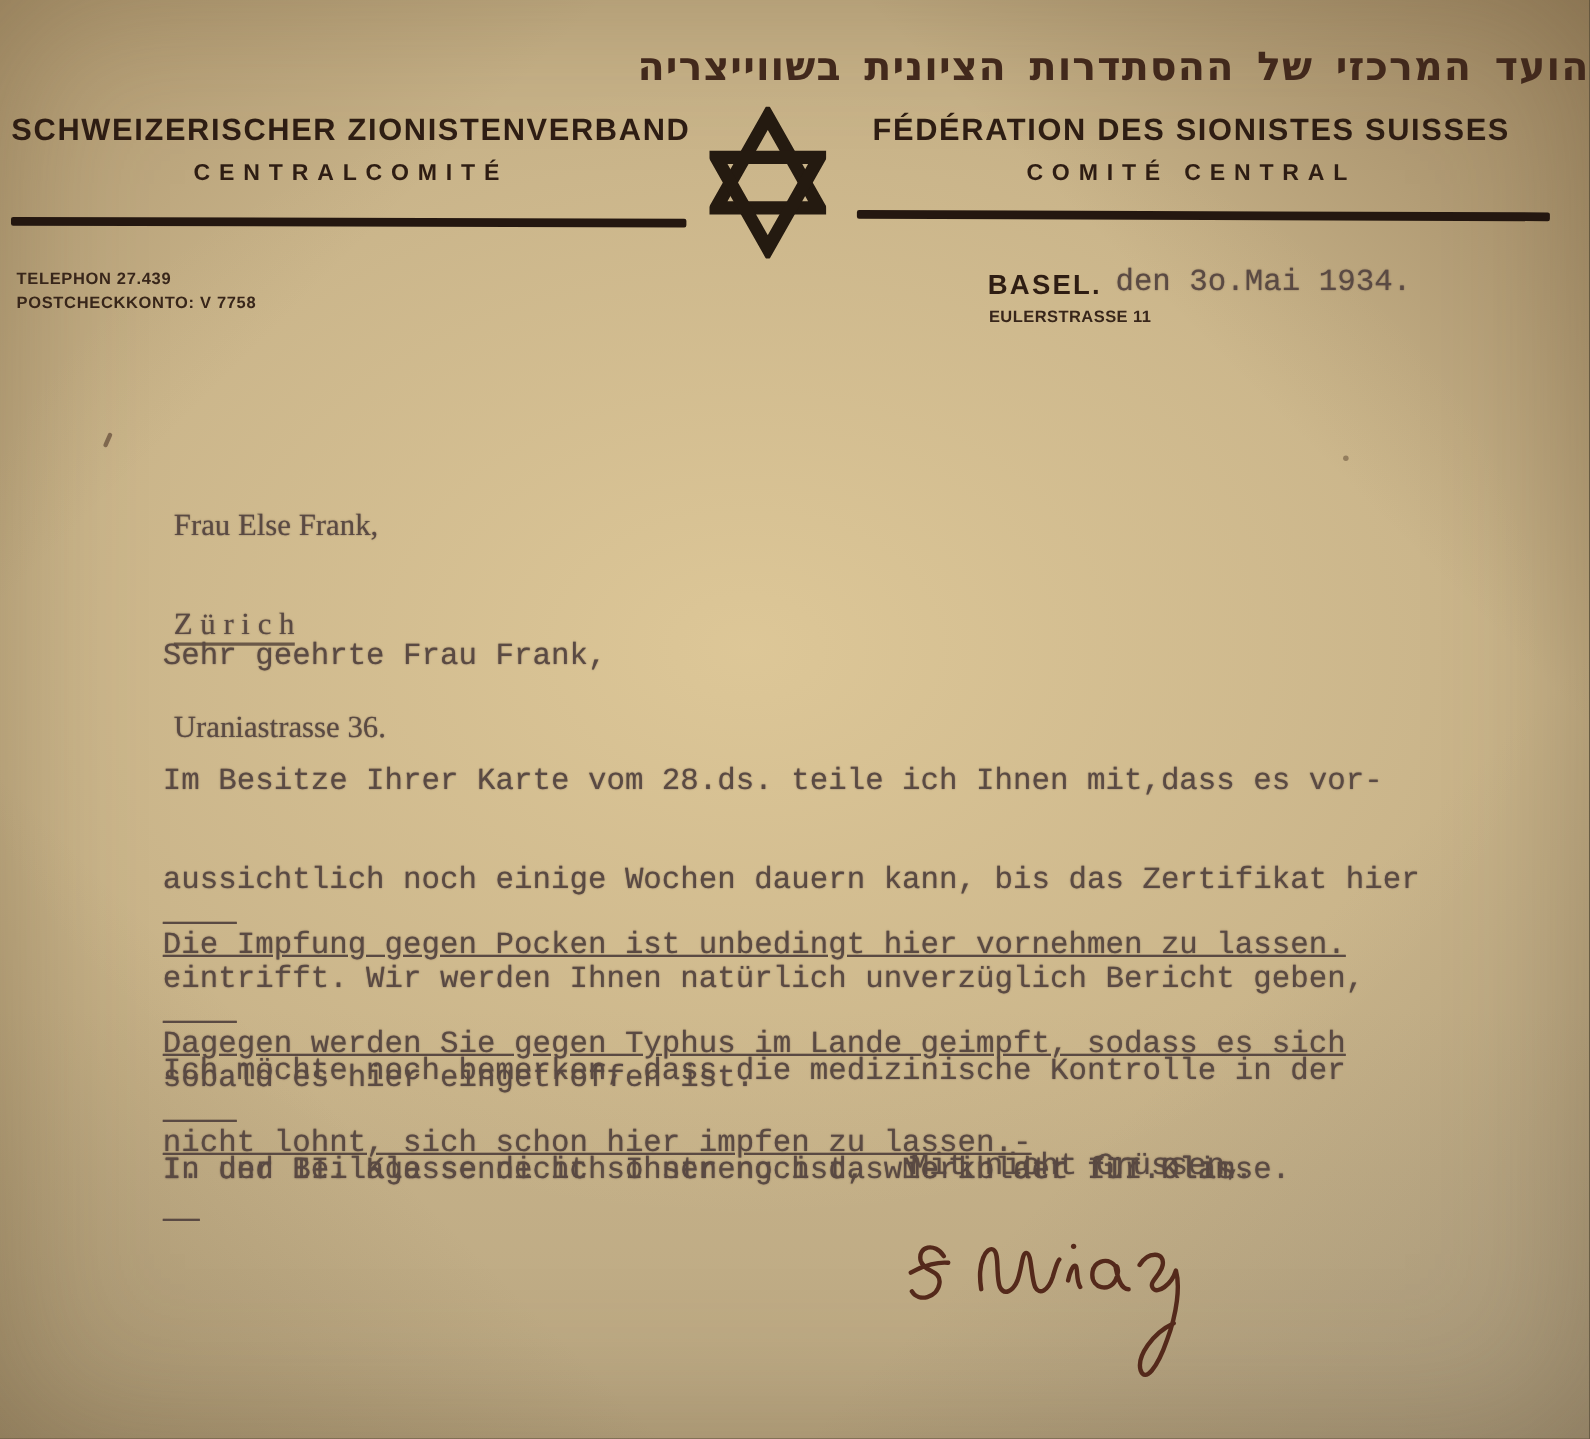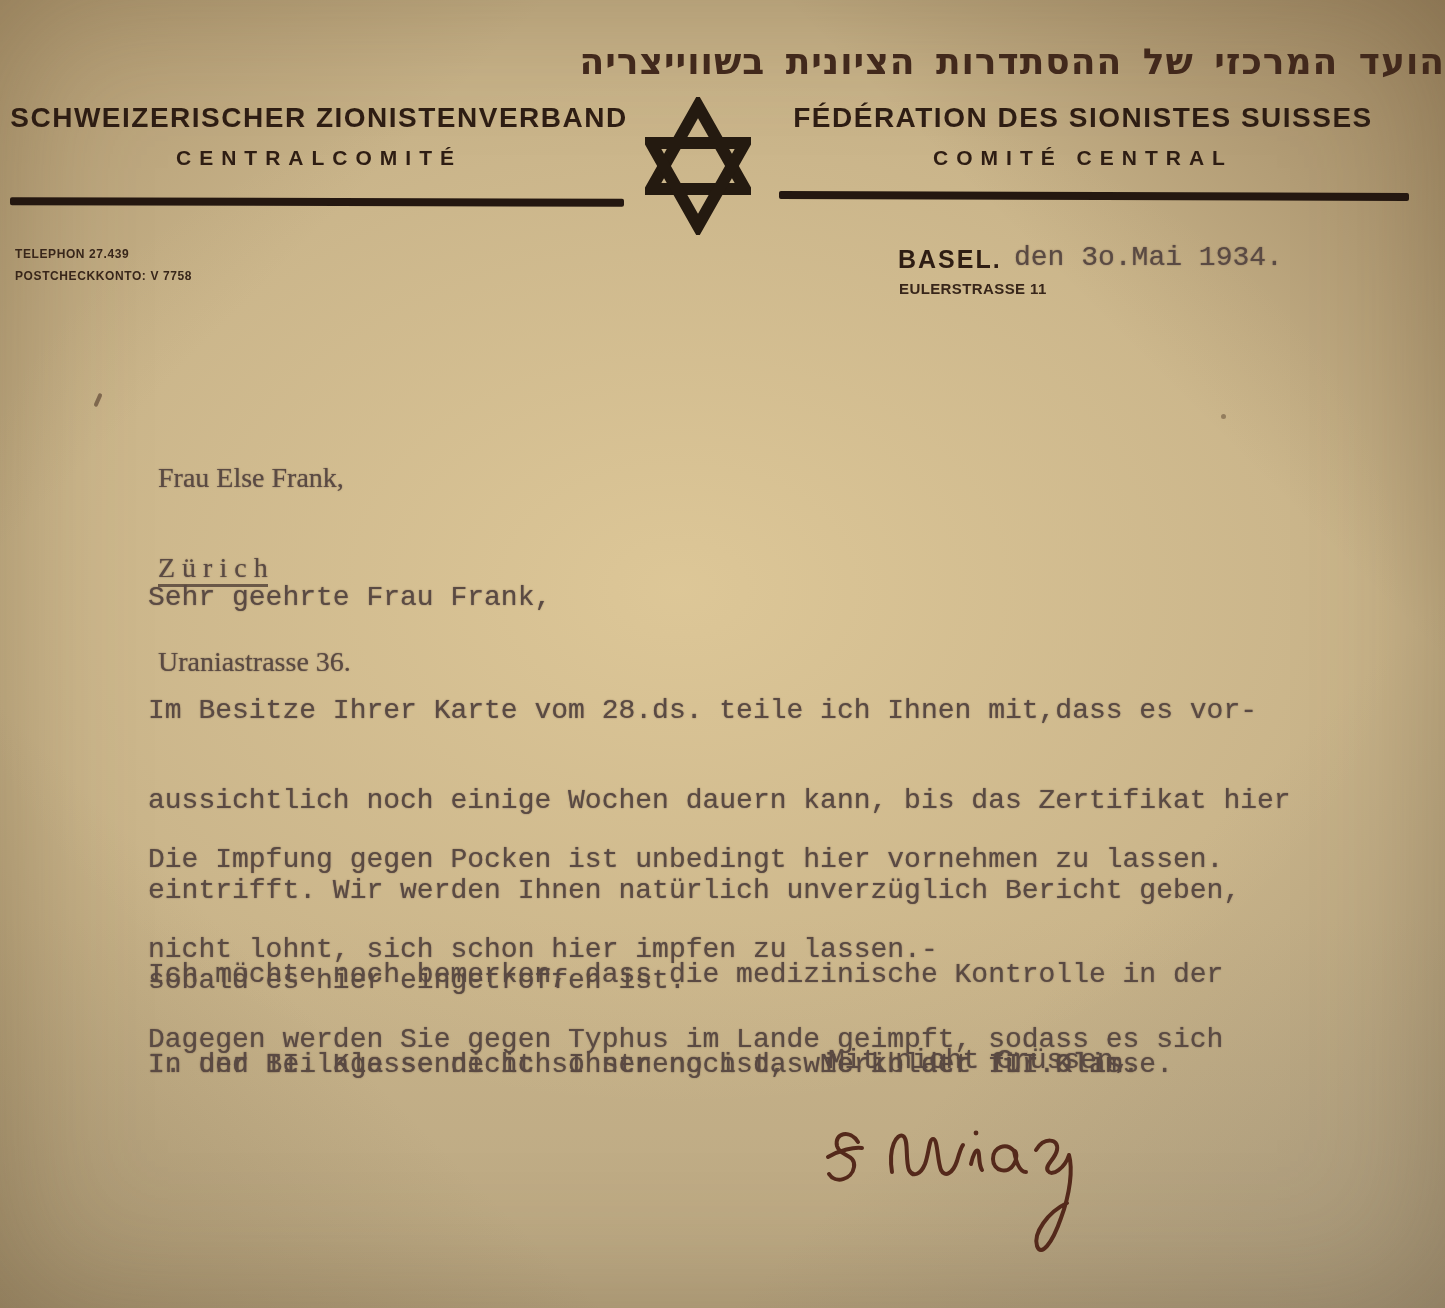--- a/index.html
+++ b/index.html
@@ -28,36 +28,36 @@
     word-spacing:7px;letter-spacing:1px;
   }
   .org{ text-align:center;color:#2e1d13; }
   .org-left{ left:10px;top:102px;width:618px; }
   .org-right{ left:766px;top:102px;width:634px; }
   .org-name{ font-size:28px;font-weight:bold;letter-spacing:1.5px;white-space:nowrap; }
   .org-sub{ margin-top:12px;font-size:21px;font-weight:bold;letter-spacing:8px;white-space:nowrap; }
   .rule{ background:#241710;height:8px;border-radius:2px; }
   .rule-left{ left:10px;top:198px;width:614px;transform:rotate(0.15deg); }
   .rule-right{ left:779px;top:192px;width:630px;transform:rotate(0.2deg); }
-  .contact{ left:15px;top:243px;color:#38261a;font-size:12px;font-weight:bold;letter-spacing:0.6px;line-height:22px; }
+  .contact{ left:15px;top:243px;color:#38261a;font-size:15px;font-weight:bold;letter-spacing:0.6px;line-height:22px; }
   .basel-city{ left:898px;top:245px;color:#2e1d13;font-size:25px;font-weight:bold;letter-spacing:2px; }
   .street{ left:899px;top:280px;color:#38261a;font-size:15px;font-weight:bold;letter-spacing:0.4px; }
   
   .typed{
     font-family:"Liberation Mono","DejaVu Sans Mono",monospace;
     font-size:28px;color:#5a4a43;
     text-shadow:0 0 1.4px rgba(88,70,60,0.75);
     white-space:pre;line-height:30px;
   }
   .typed-date{ left:1014px;top:243px; }
   .recipient{ left:158px;top:403px;font-family:Liberation Serif, serif; }
   .underlined{ display:inline-block;border-bottom:3px solid rgba(88,70,60,0.85);padding-bottom:1px; }
   .salutation{ left:148px;top:583px; }
   .para1{ left:148px;top:636px; }
-  .para2{ left:148px;top:785px; }
+  .para2{ left:148px;top:785px;text-decoration:underline; }
   .para3{ left:148px;top:900px; }
   .para4{ left:148px;top:990px; }
   .closing1{ left:828px;top:1046px; }
   .closing2{ left:781px;top:1077px; }
   
   .star{ left:645px;top:97px; }
   .signature{ left:800px;top:1120px; }
   .speck1{ left:96px;top:393px;width:4px;height:14px;background:rgba(70,46,32,0.55);transform:rotate(24deg);border-radius:2px; }
   .speck2{ left:1221px;top:414px;width:5px;height:5px;background:rgba(80,58,40,0.45);border-radius:50%; }
 </style>
@@ -107,22 +107,22 @@
 
   <div class="abs typed para1">
     <div>Im Besitze Ihrer Karte vom 28.ds. teile ich Ihnen mit,dass es vor-</div>
     <div>aussichtlich noch einige Wochen dauern kann, bis das Zertifikat hier</div>
     <div>eintrifft. Wir werden Ihnen natürlich unverzüglich Bericht geben,</div>
     <div>sobald es hier eingetroffen ist.</div>
   </div>
 
   <div class="abs typed para2">
     <div>Die Impfung gegen Pocken ist unbedingt hier vornehmen zu lassen.</div>
+    <div>Dagegen werden Sie gegen Typhus im Lande geimpft, sodass es sich</div>
     <div>nicht lohnt, sich schon hier impfen zu lassen.-</div>
-    <div>Dagegen werden Sie gegen Typhus im Lande geimpft, sodass es sich</div>
   </div>
 
   <div class="abs typed para4">
     <div>In der Beilage sende ich Ihnen noch das Merkblatt für Olim.</div>
   </div>
 
   <div class="abs typed para3">
     <div>Ich möchte noch bemerken, dass die medizinische Kontrolle in der</div>
     <div>I. und II. Klasse nicht so streng ist, wie in der III.Klasse.</div>
   </div>

